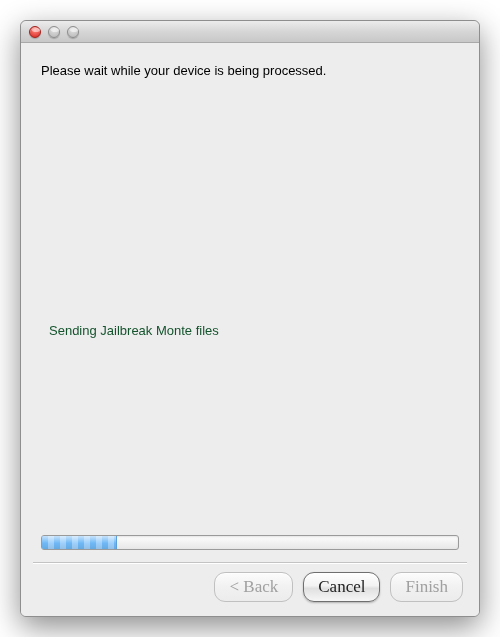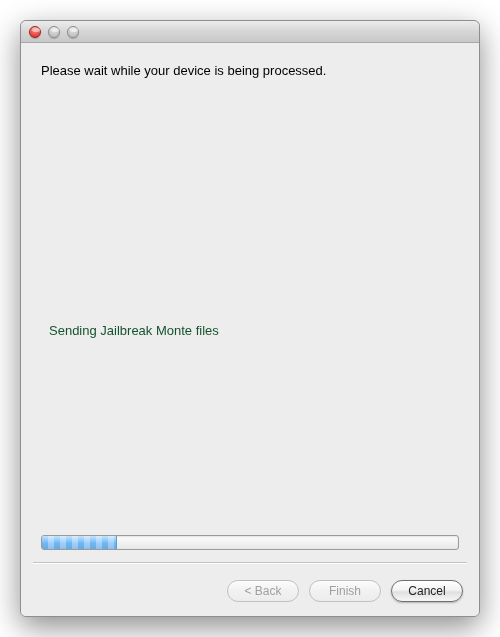--- a/index.html
+++ b/index.html
@@ -129,28 +129,28 @@
       height: 0;
     }
     .button-row {
       position: absolute;
       right: 16px;
       bottom: 14px;
       display: flex;
       gap: 10px;
     }
     .aqua-btn {
-      height: 22px;
+      height: 30px;
       min-width: 72px;
       padding: 0 14px;
       border-radius: 11px;
       border: 1px solid #9a9a9a;
       background: linear-gradient(to bottom, #ffffff 0%, #f3f3f3 45%, #e0e0e0 55%, #f6f6f6 100%);
-      font-family: Liberation Sans, sans-serif;
-      font-size: 12px;
+      font-family: Liberation Serif, serif;
+      font-size: 17px;
       color: #222;
       box-shadow: 0 1px 1px rgba(0,0,0,0.15), inset 0 1px 0 rgba(255,255,255,0.8);
       cursor: default;
       display: flex;
       align-items: center;
       justify-content: center;
     }
     .aqua-btn.disabled {
       color: #a0a0a0;
       border-color: #c0c0c0;
@@ -184,18 +184,18 @@
     <div class="progress-area">
       <div class="progress">
         <div class="progress-fill" style="width:18%"></div>
       </div>
     </div>
 
     <div class="separator"></div>
 
     <div class="button-row">
       <button class="aqua-btn disabled">&lt; Back</button>
+      <button class="aqua-btn default">Cancel</button>
       <button class="aqua-btn disabled">Finish</button>
-      <button class="aqua-btn default">Cancel</button>
     </div>
 
   </div>
 </div>
 
 </body></html>

